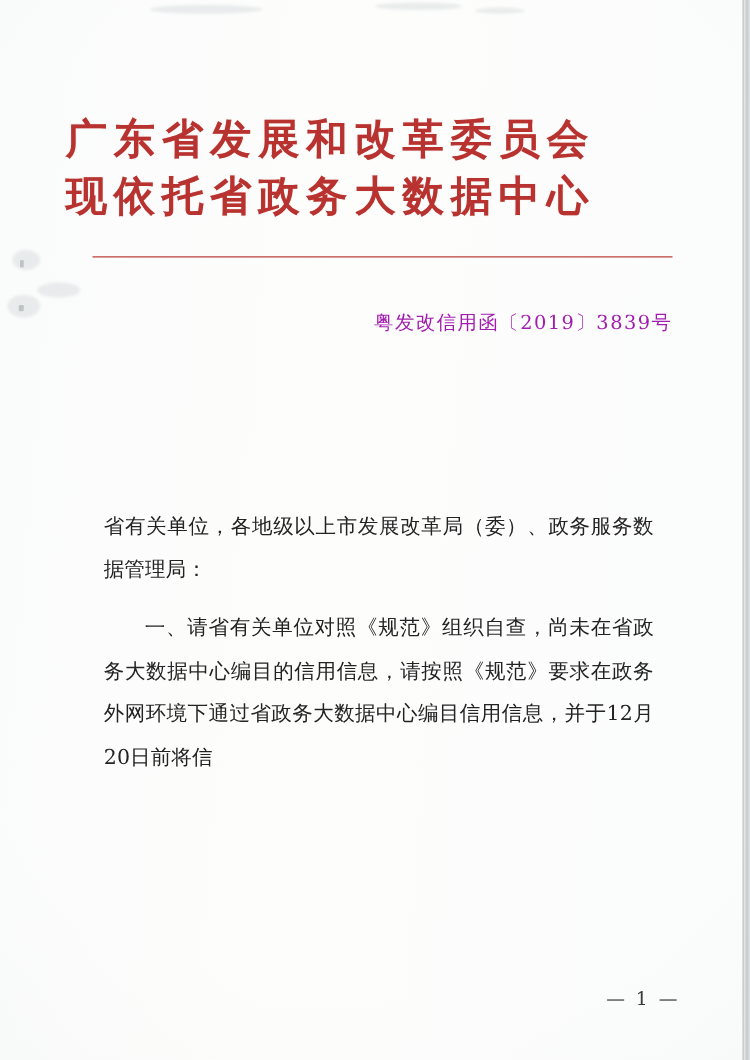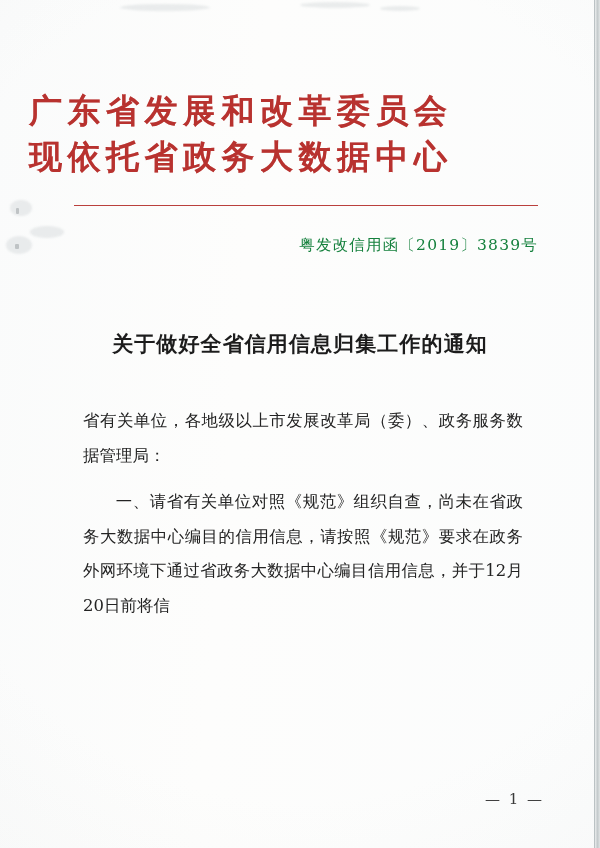--- a/index.html
+++ b/index.html
@@ -67,21 +67,21 @@
     filter: blur(1.2px);
     pointer-events: none;
   }
 
   
   #letterhead {
     position: absolute;
     left: 0;
     top: 88px;
     width: 476px;
-    text-align: center;
+    text-align: right;
   }
   .letterhead-line {
     color: #b8322f;
     font-family: "DejaVu Serif", "Liberation Serif", serif;
     font-weight: 700;
     font-size: 33px;
     line-height: 46px;
     letter-spacing: 5.5px;
     text-indent: 5.5px;
     white-space: nowrap;
@@ -95,24 +95,24 @@
     width: 464px;
     height: 0;
     border-top: 1.6px solid #b4302d;
     opacity: 0.92;
   }
 
   
   #doc-number {
     position: absolute;
     right: 62px;
-    top: 235px;
+    top: 248px;
     font-size: 15.5px;
     letter-spacing: 1.2px;
-    color: #15803d;
+    color: #a21caf;
     white-space: nowrap;
     font-family: "DejaVu Serif", "Liberation Serif", serif;
     text-align: right;
   }
 
   
   #doc-title {
     position: absolute;
     left: 0;
     top: 330px;
@@ -182,21 +182,20 @@
 
   <div id="letterhead">
     <div class="letterhead-line">广东省发展和改革委员会</div>
     <div class="letterhead-line">现依托省政务大数据中心</div>
   </div>
 
   <div id="header-rule"></div>
 
   <div id="doc-number">粤发改信用函〔2019〕3839号</div>
 
-  <div id="doc-title">关于做好全省信用信息归集工作的通知</div>
 
   <div id="body-text">
     <p class="para">省有关单位，各地级以上市发展改革局（委）、政务服务数据管理局：</p>
     <p class="para indent">一、请省有关单位对照《规范》组织自查，尚未在省政务大数据中心编目的信用信息，请按照《规范》要求在政务外网环境下通过省政务大数据中心编目信用信息，并于12月20日前将信</p>
   </div>
 
   <div id="page-number">— 1 —</div>
 
   <div id="page-edge"></div>
   <div id="page-edge-line"></div>

